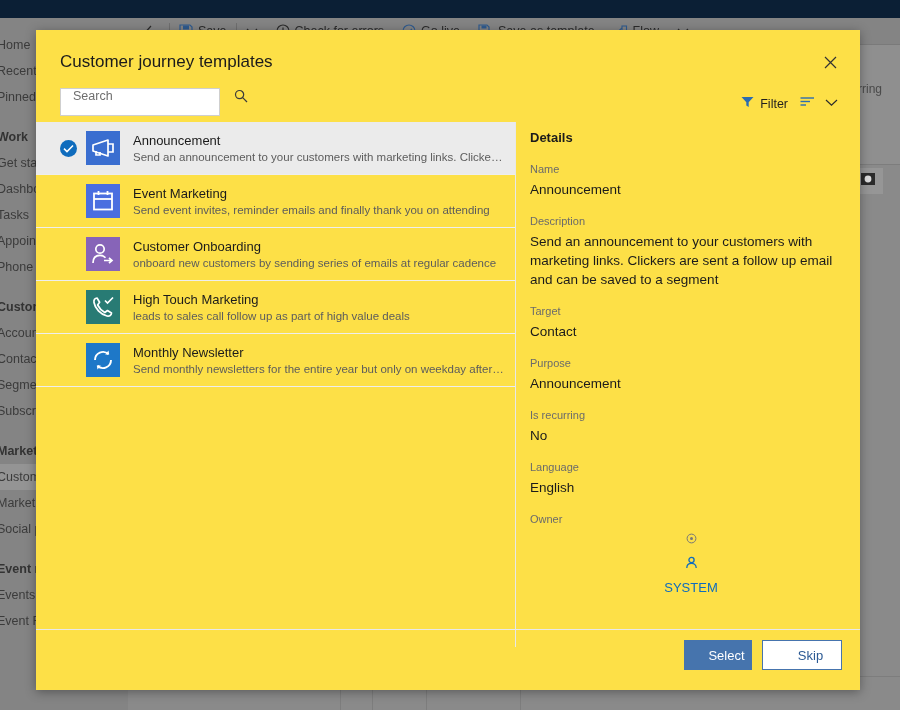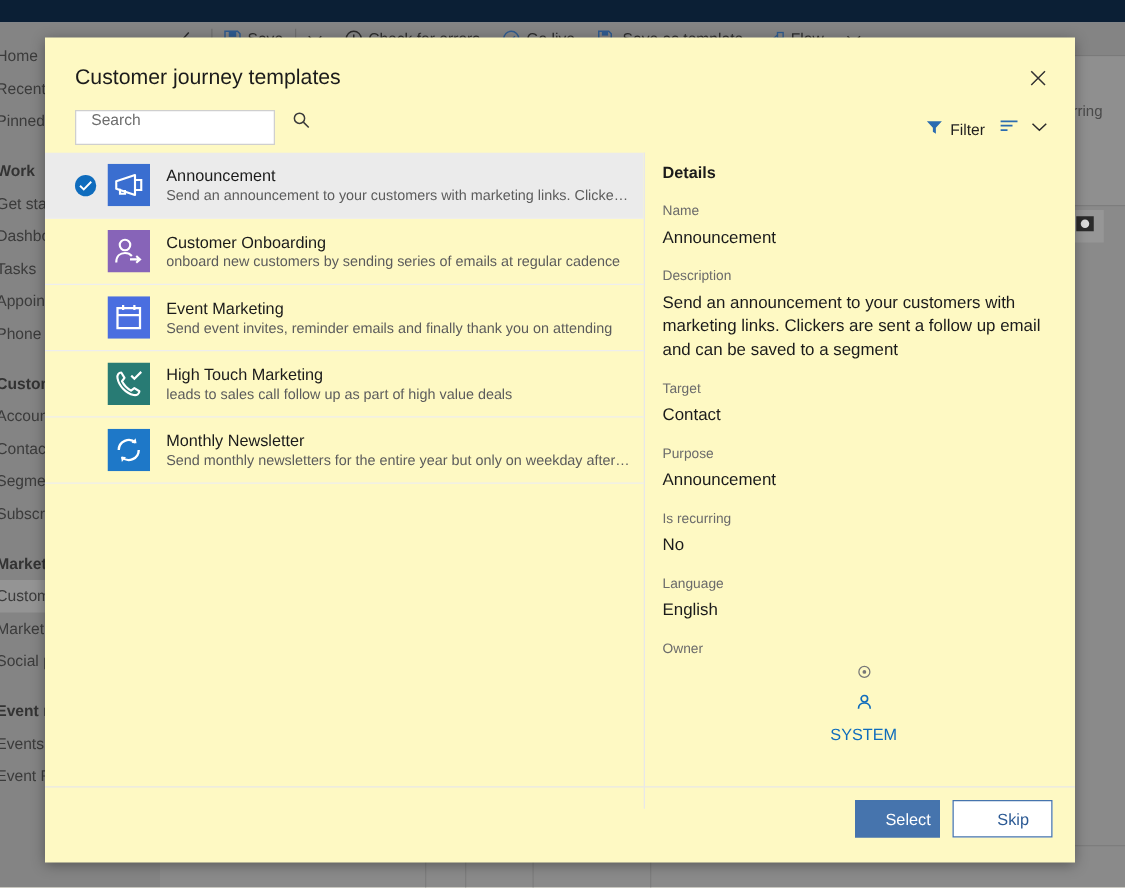--- a/index.html
+++ b/index.html
@@ -64,21 +64,21 @@
   }
   .bg-tile {
     position: absolute; left: 853px; top: 168px; width: 30px; height: 26px;
     background: #969696; display: flex; align-items: center; justify-content: center;
   }
   .bg-gridline { position: absolute; background: #7d7d7d; }
 
   
   .dialog {
     position: absolute; left: 36px; top: 30px; width: 824px; height: 660px;
-    background: #fef9c3;
+    background: #fde047;
     box-shadow: 0 2px 10px rgba(0,0,0,0.35);
   }
   .dlg-title {
     position: absolute; left: 24px; top: 22px;
     font-size: 17px; color: #1b1b1b; font-weight: 400;
   }
   .dlg-close {
     position: absolute; right: 14px; top: 16px;
     width: 32px; height: 32px;
     display: flex; align-items: center; justify-content: center;
@@ -368,44 +368,44 @@
             </div>
             <div class="tpl-text">
               <div class="tpl-name">Announcement</div>
               <div class="tpl-desc">Send an announcement to your customers with marketing links. Clickers are sent a...</div>
             </div>
           </div>
           <div class="tpl-row">
             <div class="tpl-check"></div>
             <div class="tpl-icon">
               <svg width="34" height="34" viewBox="0 0 34 34">
+                <rect width="34" height="34" fill="#4a6ee0"></rect>
+                <rect x="8" y="9.5" width="18" height="16" fill="none" stroke="#fff" stroke-width="1.8"></rect>
+                <path d="M8 15 H26" stroke="#fff" stroke-width="1.8"></path>
+                <path d="M12.5 7 V11 M21.5 7 V11" stroke="#fff" stroke-width="1.8"></path>
+              </svg>
+            </div>
+            <div class="tpl-text">
+              <div class="tpl-name">Event Marketing</div>
+              <div class="tpl-desc">Send event invites, reminder emails and finally thank you on attending</div>
+            </div>
+          </div>
+          <div class="tpl-row">
+            <div class="tpl-check"></div>
+            <div class="tpl-icon">
+              <svg width="34" height="34" viewBox="0 0 34 34">
                 <rect width="34" height="34" fill="#8764b8"></rect>
                 <circle cx="14" cy="12" r="4.2" fill="none" stroke="#fff" stroke-width="1.7"></circle>
                 <path d="M7 26 C7 20.6 10.3 18.4 14 18.4 C16.2 18.4 18.2 19.2 19.5 20.8" fill="none" stroke="#fff" stroke-width="1.7"></path>
                 <path d="M18 23.5 H26 M23 20.8 L26 23.5 L23 26.2" fill="none" stroke="#fff" stroke-width="1.7"></path>
               </svg>
             </div>
             <div class="tpl-text">
               <div class="tpl-name">Customer Onboarding</div>
               <div class="tpl-desc">onboard new customers by sending series of emails at regular cadence</div>
-            </div>
-          </div>
-          <div class="tpl-row">
-            <div class="tpl-check"></div>
-            <div class="tpl-icon">
-              <svg width="34" height="34" viewBox="0 0 34 34">
-                <rect width="34" height="34" fill="#4a6ee0"></rect>
-                <rect x="8" y="9.5" width="18" height="16" fill="none" stroke="#fff" stroke-width="1.8"></rect>
-                <path d="M8 15 H26" stroke="#fff" stroke-width="1.8"></path>
-                <path d="M12.5 7 V11 M21.5 7 V11" stroke="#fff" stroke-width="1.8"></path>
-              </svg>
-            </div>
-            <div class="tpl-text">
-              <div class="tpl-name">Event Marketing</div>
-              <div class="tpl-desc">Send event invites, reminder emails and finally thank you on attending</div>
             </div>
           </div>
           <div class="tpl-row">
             <div class="tpl-check"></div>
             <div class="tpl-icon">
               <svg width="34" height="34" viewBox="0 0 34 34">
                 <rect width="34" height="34" fill="#287b74"></rect>
                 <path d="M11 8 C9 8 7.5 10 8 12.5 C9 18.5 14.5 24.5 21 26 C23.5 26.5 25.5 25 25.5 23 L21.5 20.5 L18.8 22.5 C16.2 21 13 17.8 11.6 15 L13.6 12.3 Z" fill="none" stroke="#fff" stroke-width="1.7" stroke-linejoin="round"></path>
                 <path d="M19 10.5 L21.5 13 L27 7.5" fill="none" stroke="#fff" stroke-width="1.7"></path>
               </svg>

